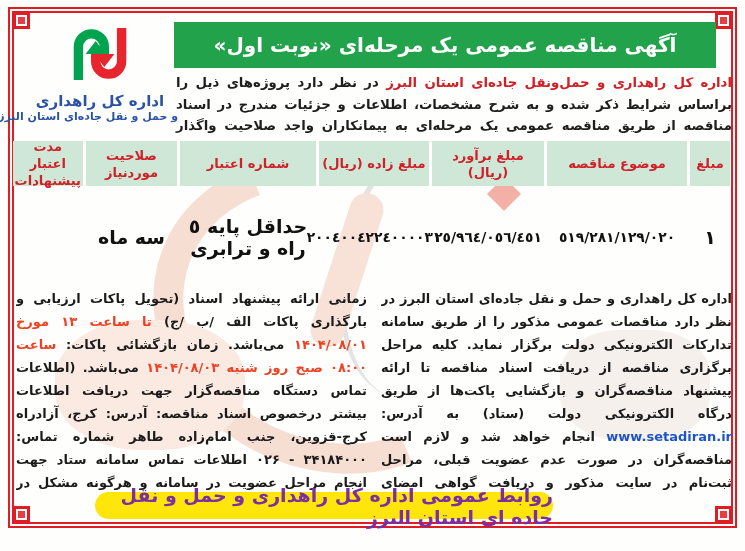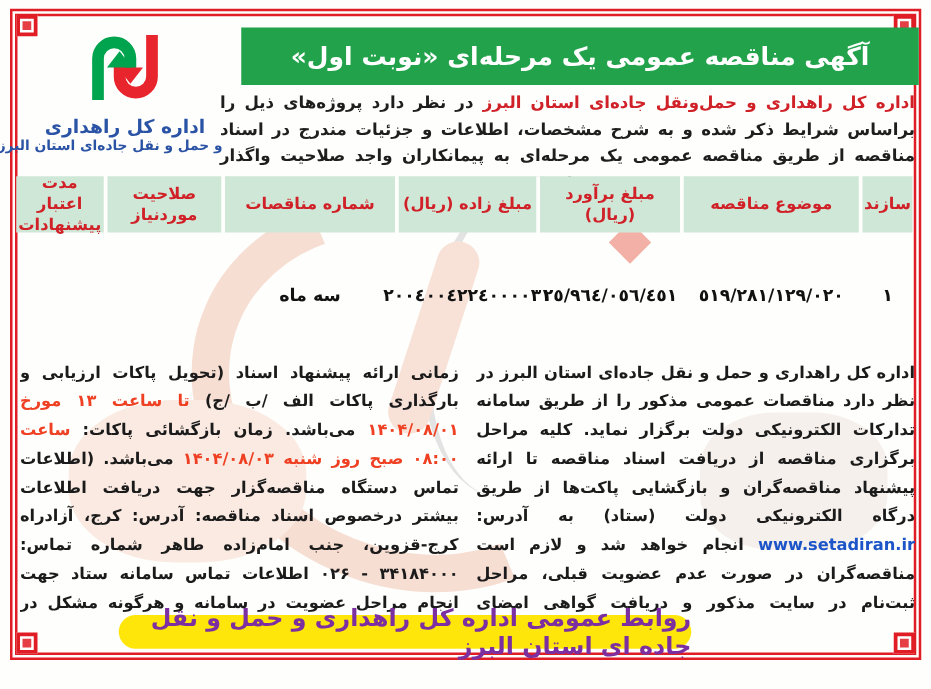--- a/index.html
+++ b/index.html
@@ -30,29 +30,29 @@
   .frame{position:absolute;left:8px;top:7px;width:729px;height:521px;border:2px solid var(--red);box-sizing:border-box;z-index:1;}
   .frame::after{content:"";position:absolute;inset:2px;border:2px solid var(--red);}
   .corner{position:absolute;width:17px;height:17px;background:#fff;border:3px solid var(--red);box-sizing:border-box;z-index:6;}
   .corner::after{content:"";position:absolute;inset:2px;background:var(--red);opacity:.85;}
   .c-tl{left:3px;top:3px}.c-tr{right:3px;top:3px}.c-bl{left:3px;bottom:3px}.c-br{right:3px;bottom:3px}
 
   
   .logo-block{position:absolute;left:22px;top:18px;width:156px;height:120px;text-align:center;z-index:2;}
   .org1{color:#2b53a5;font-weight:bold;font-size:15px;direction:rtl;line-height:15px;}
   .org2{color:#2b53a5;font-weight:bold;font-size:11px;direction:rtl;line-height:15px;white-space:nowrap;text-align:center;}
-  .banner{position:absolute;left:193px;top:22px;width:542px;height:46px;background:var(--green);display:flex;align-items:center;justify-content:center;z-index:2;}
+  .banner{position:absolute;left:174px;top:22px;width:542px;height:46px;background:var(--green);display:flex;align-items:center;justify-content:center;z-index:2;}
   .banner-title{color:#fff;font-weight:bold;font-size:20px;direction:rtl;}
 
   .intro{position:absolute;left:176px;top:72px;width:556px;height:64px;direction:rtl;text-align:justify;text-align-last:center;font-size:13.3px;font-weight:bold;line-height:21.5px;color:#1e1e1e;z-index:2;}
 
   
   .tender-table{position:absolute;left:16px;top:141px;width:714px;z-index:2;direction:rtl;display:grid;grid-template-columns:40px 140px 112px 110px 136px 91px 1fr;gap:3px;}
   .th{background:var(--thbg);color:var(--thred);font-weight:bold;font-size:13px;text-align:center;display:flex;align-items:center;justify-content:center;height:45px;line-height:17px;padding:0 2px;box-sizing:border-box;}
-  .td{display:flex;align-items:center;justify-content:center;font-weight:bold;color:#111;height:96px;text-align:center;font-size:14px;padding:0 2px;box-sizing:border-box;}
+  .td{display:flex;align-items:center;justify-content:center;font-weight:bold;color:#111;height:96px;text-align:center;font-size:19px;padding:0 2px;box-sizing:border-box;}
   .td-subject{font-size:12.8px;line-height:19px;}
   .td-num{font-size:13.8px;}
 
   
   .cols{position:absolute;left:16px;top:287px;width:716px;height:204px;display:flex;direction:rtl;gap:14px;z-index:2;}
   .col{flex:1;direction:rtl;text-align:justify;text-align-last:right;font-size:13px;font-weight:bold;line-height:23px;color:#1b1b1b;overflow:hidden;}
   .seg-brand{color:var(--brand);}
   .seg-red{color:var(--hl);}
   .seg-link{color:var(--link);}
 
@@ -91,32 +91,33 @@
     <div class="org2">و حمل و نقل جاده‌ای استان البرز</div>
   </div>
 
   <div class="banner">
     <div class="banner-title">آگهی مناقصه عمومی یک مرحله‌ای  «نوبت اول»</div>
   </div>
 
   <div class="intro"><span class="seg-brand">اداره کل راهداری و حمل‌ونقل جاده‌ای استان البرز</span><span> در نظر دارد پروژه‌های ذیل را براساس شرایط ذکر شده و به شرح مشخصات، اطلاعات و جزئیات مندرج در اسناد مناقصه از طریق مناقصه عمومی یک مرحله‌ای به پیمانکاران واجد صلاحیت واگذار نماید.</span></div>
 
   <div class="tender-table">
-    <div class="th">سازند</div>
+    <div class="th">مبلغ</div>
     <div class="th">موضوع مناقصه</div>
     <div class="th">مبلغ برآورد (ریال)</div>
     <div class="th">مبلغ زاده (ریال)</div>
-    <div class="th">شماره مناقصات</div>
+    <div class="th">شماره اعتبار</div>
     <div class="th">صلاحیت موردنیاز</div>
     <div class="th">مدت اعتبار پیشنهادات</div>
 
     <div class="td">١</div>
     <div class="td td-num">٥١٩/٢٨١/١٢٩/٠٢٠</div>
     <div class="td td-num">٢٥/٩٦٤/٠٥٦/٤٥١</div>
     <div class="td td-num">٢٠٠٤٠٠٤٢٢٤٠٠٠٠٣١</div>
+    <div class="td">حداقل پایه ٥ راه و ترابری</div>
     <div class="td">سه ماه</div>
   </div>
 
   <div class="cols">
     <div class="col"><span>اداره کل راهداری و حمل و نقل جاده‌ای استان البرز در نظر دارد مناقصات عمومی مذکور را از طریق سامانه تدارکات الکترونیکی دولت برگزار نماید. کلیه مراحل برگزاری مناقصه از دریافت اسناد مناقصه تا ارائه پیشنهاد مناقصه‌گران و بازگشایی پاکت‌ها از طریق درگاه الکترونیکی دولت (ستاد) به آدرس: </span><span class="seg-link">www.setadiran.ir</span><span> انجام خواهد شد و لازم است مناقصه‌گران در صورت عدم عضویت قبلی، مراحل ثبت‌نام در سایت مذکور و دریافت گواهی امضای الکترونیکی را جهت شرکت در مناقصه محقق سازند. مهلت زمانی دریافت اسناد مناقصه عمومی از سایت </span></div>
     <div class="col"><span>زمانی ارائه پیشنهاد اسناد (تحویل پاکات ارزیابی و بارگذاری پاکات الف /ب /ج) </span><span class="seg-red">تا ساعت ۱۳ مورخ ۱۴۰۴/۰۸/۰۱</span><span> می‌باشد. زمان بازگشائی پاکات: </span><span class="seg-red">ساعت ۰۸:۰۰ صبح روز شنبه ۱۴۰۴/۰۸/۰۳</span><span> می‌باشد. (اطلاعات تماس دستگاه مناقصه‌گزار جهت دریافت اطلاعات بیشتر درخصوص اسناد مناقصه: آدرس: کرج، آزادراه کرج-قزوین، جنب امام‌زاده طاهر شماره تماس: ۳۴۱۸۴۰۰۰ - ۰۲۶ اطلاعات تماس سامانه ستاد جهت انجام مراحل عضویت در سامانه و هرگونه مشکل در بارگذاری اسناد: مرکز تماس ۱۴۵۶ و سامانه کشوری نظارت بر معاملات دستگاه‌های اجرایی </span></div>
   </div>
 
   <div class="pill">
     <div class="pill-text">روابط عمومی اداره کل راهداری و حمل و نقل جاده ای استان البرز</div>

